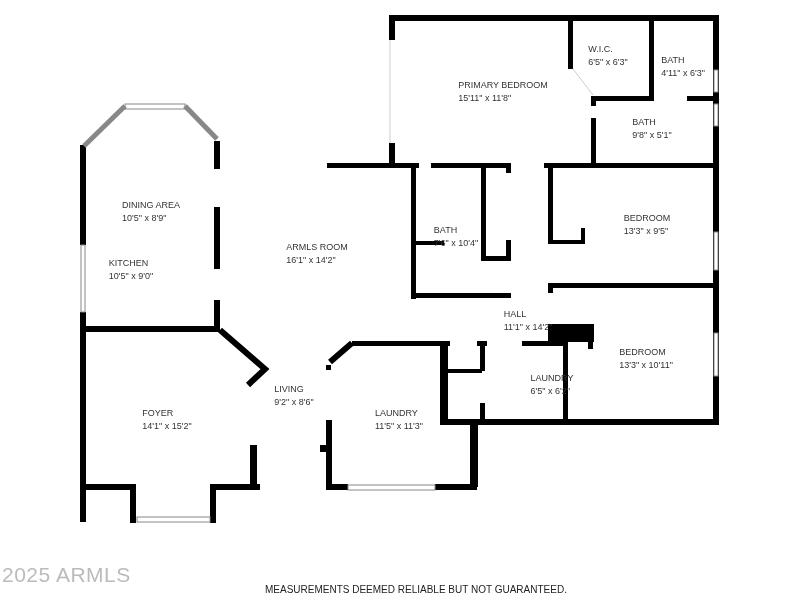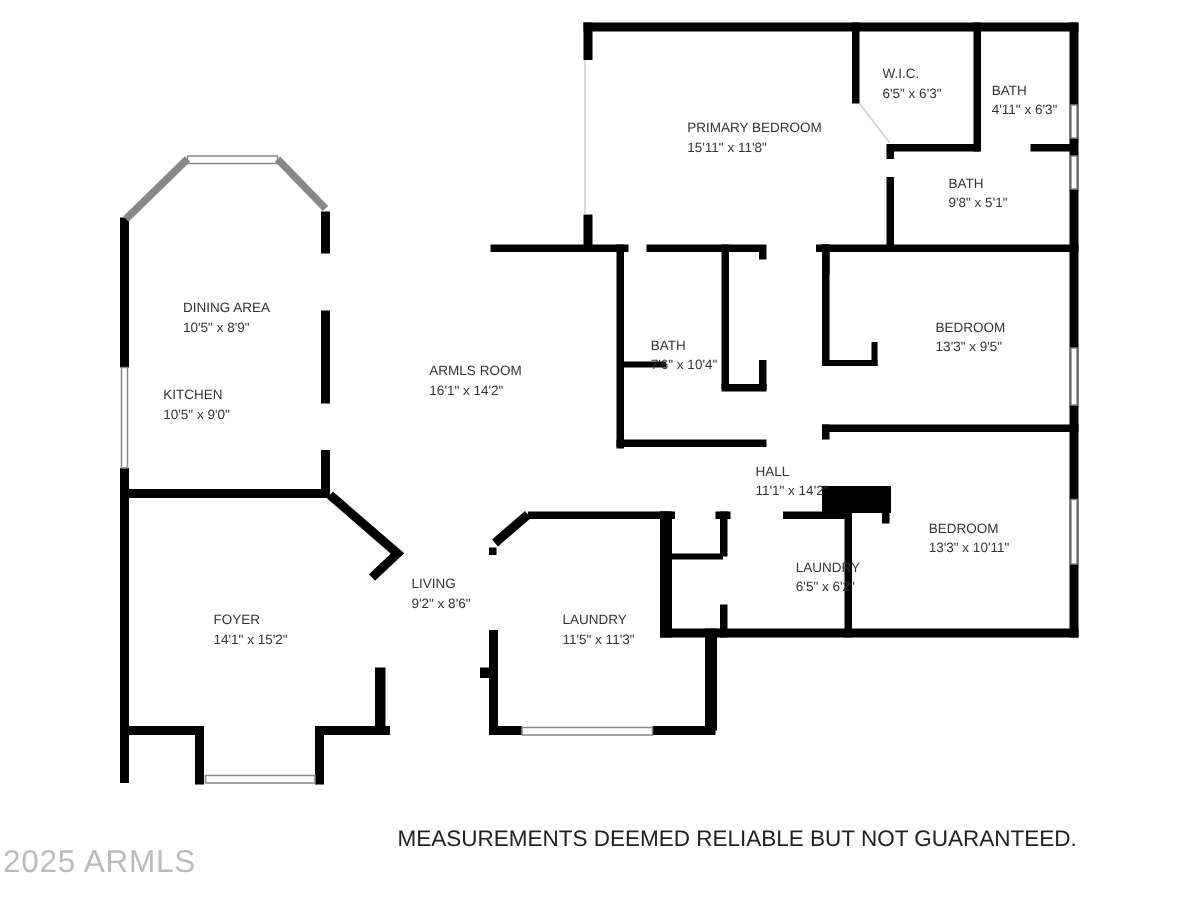--- a/index.html
+++ b/index.html
@@ -2,21 +2,21 @@
 <html><head>
 <meta charset="utf-8">
 <style>
   html,body{margin:0;padding:0;background:#fff;}
   body{width:800px;height:600px;position:relative;overflow:hidden;font-family:"Liberation Sans",sans-serif;}
   svg.plan{position:absolute;left:0;top:0;width:800px;height:600px;}
   .lbl{position:absolute;color:#333;font-size:9px;line-height:13px;transform:translateX(-50%);white-space:nowrap;}
   .lbl .n{display:block;}
   .lbl .d{display:block;}
   .wm{position:absolute;left:2px;top:563px;font-size:21px;color:#bbb;letter-spacing:0.5px;}
-  .disc{position:absolute;left:265px;top:551px;font-size:15px;color:#222;}
+  .disc{position:absolute;left:265px;top:584px;font-size:10px;color:#222;}
 </style>
 </head>
 <body>
 
 <svg class="plan" viewBox="0 0 800 600">
   <g fill="#000">
 
     <rect x="389" y="15" width="330" height="6"></rect>
     <rect x="389" y="15" width="6" height="25"></rect>
     <rect x="389" y="143" width="6" height="23"></rect>

